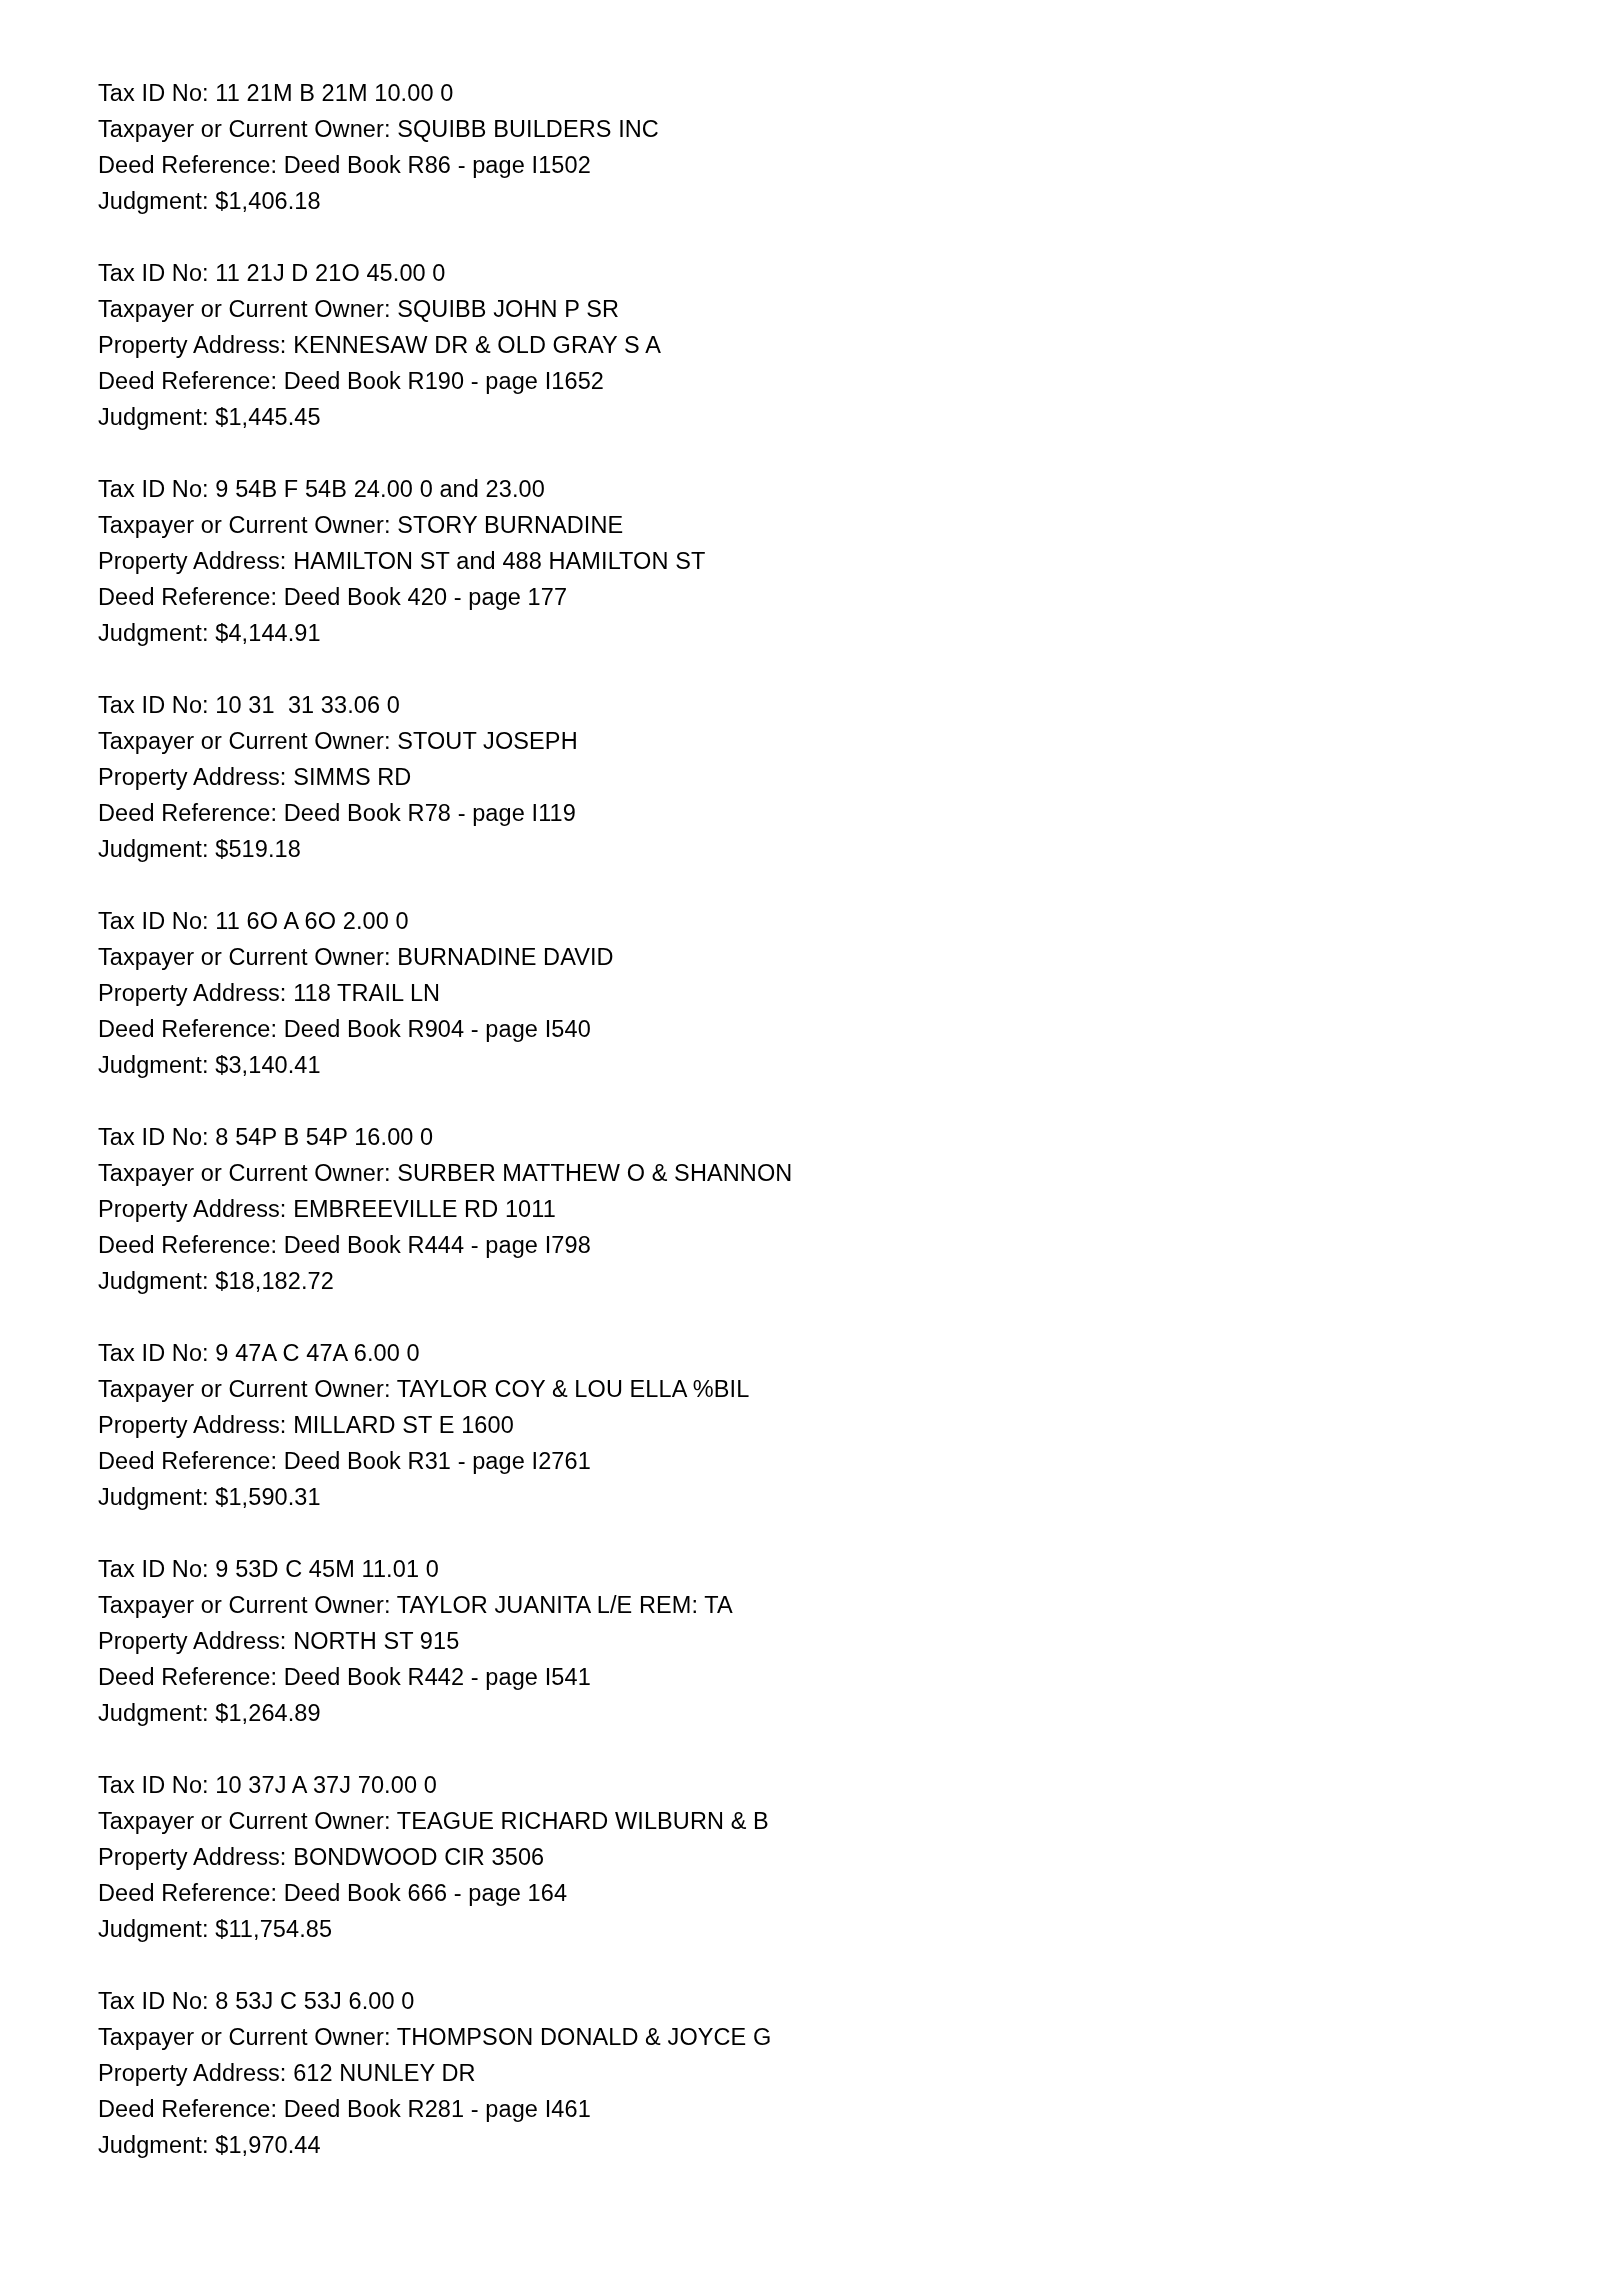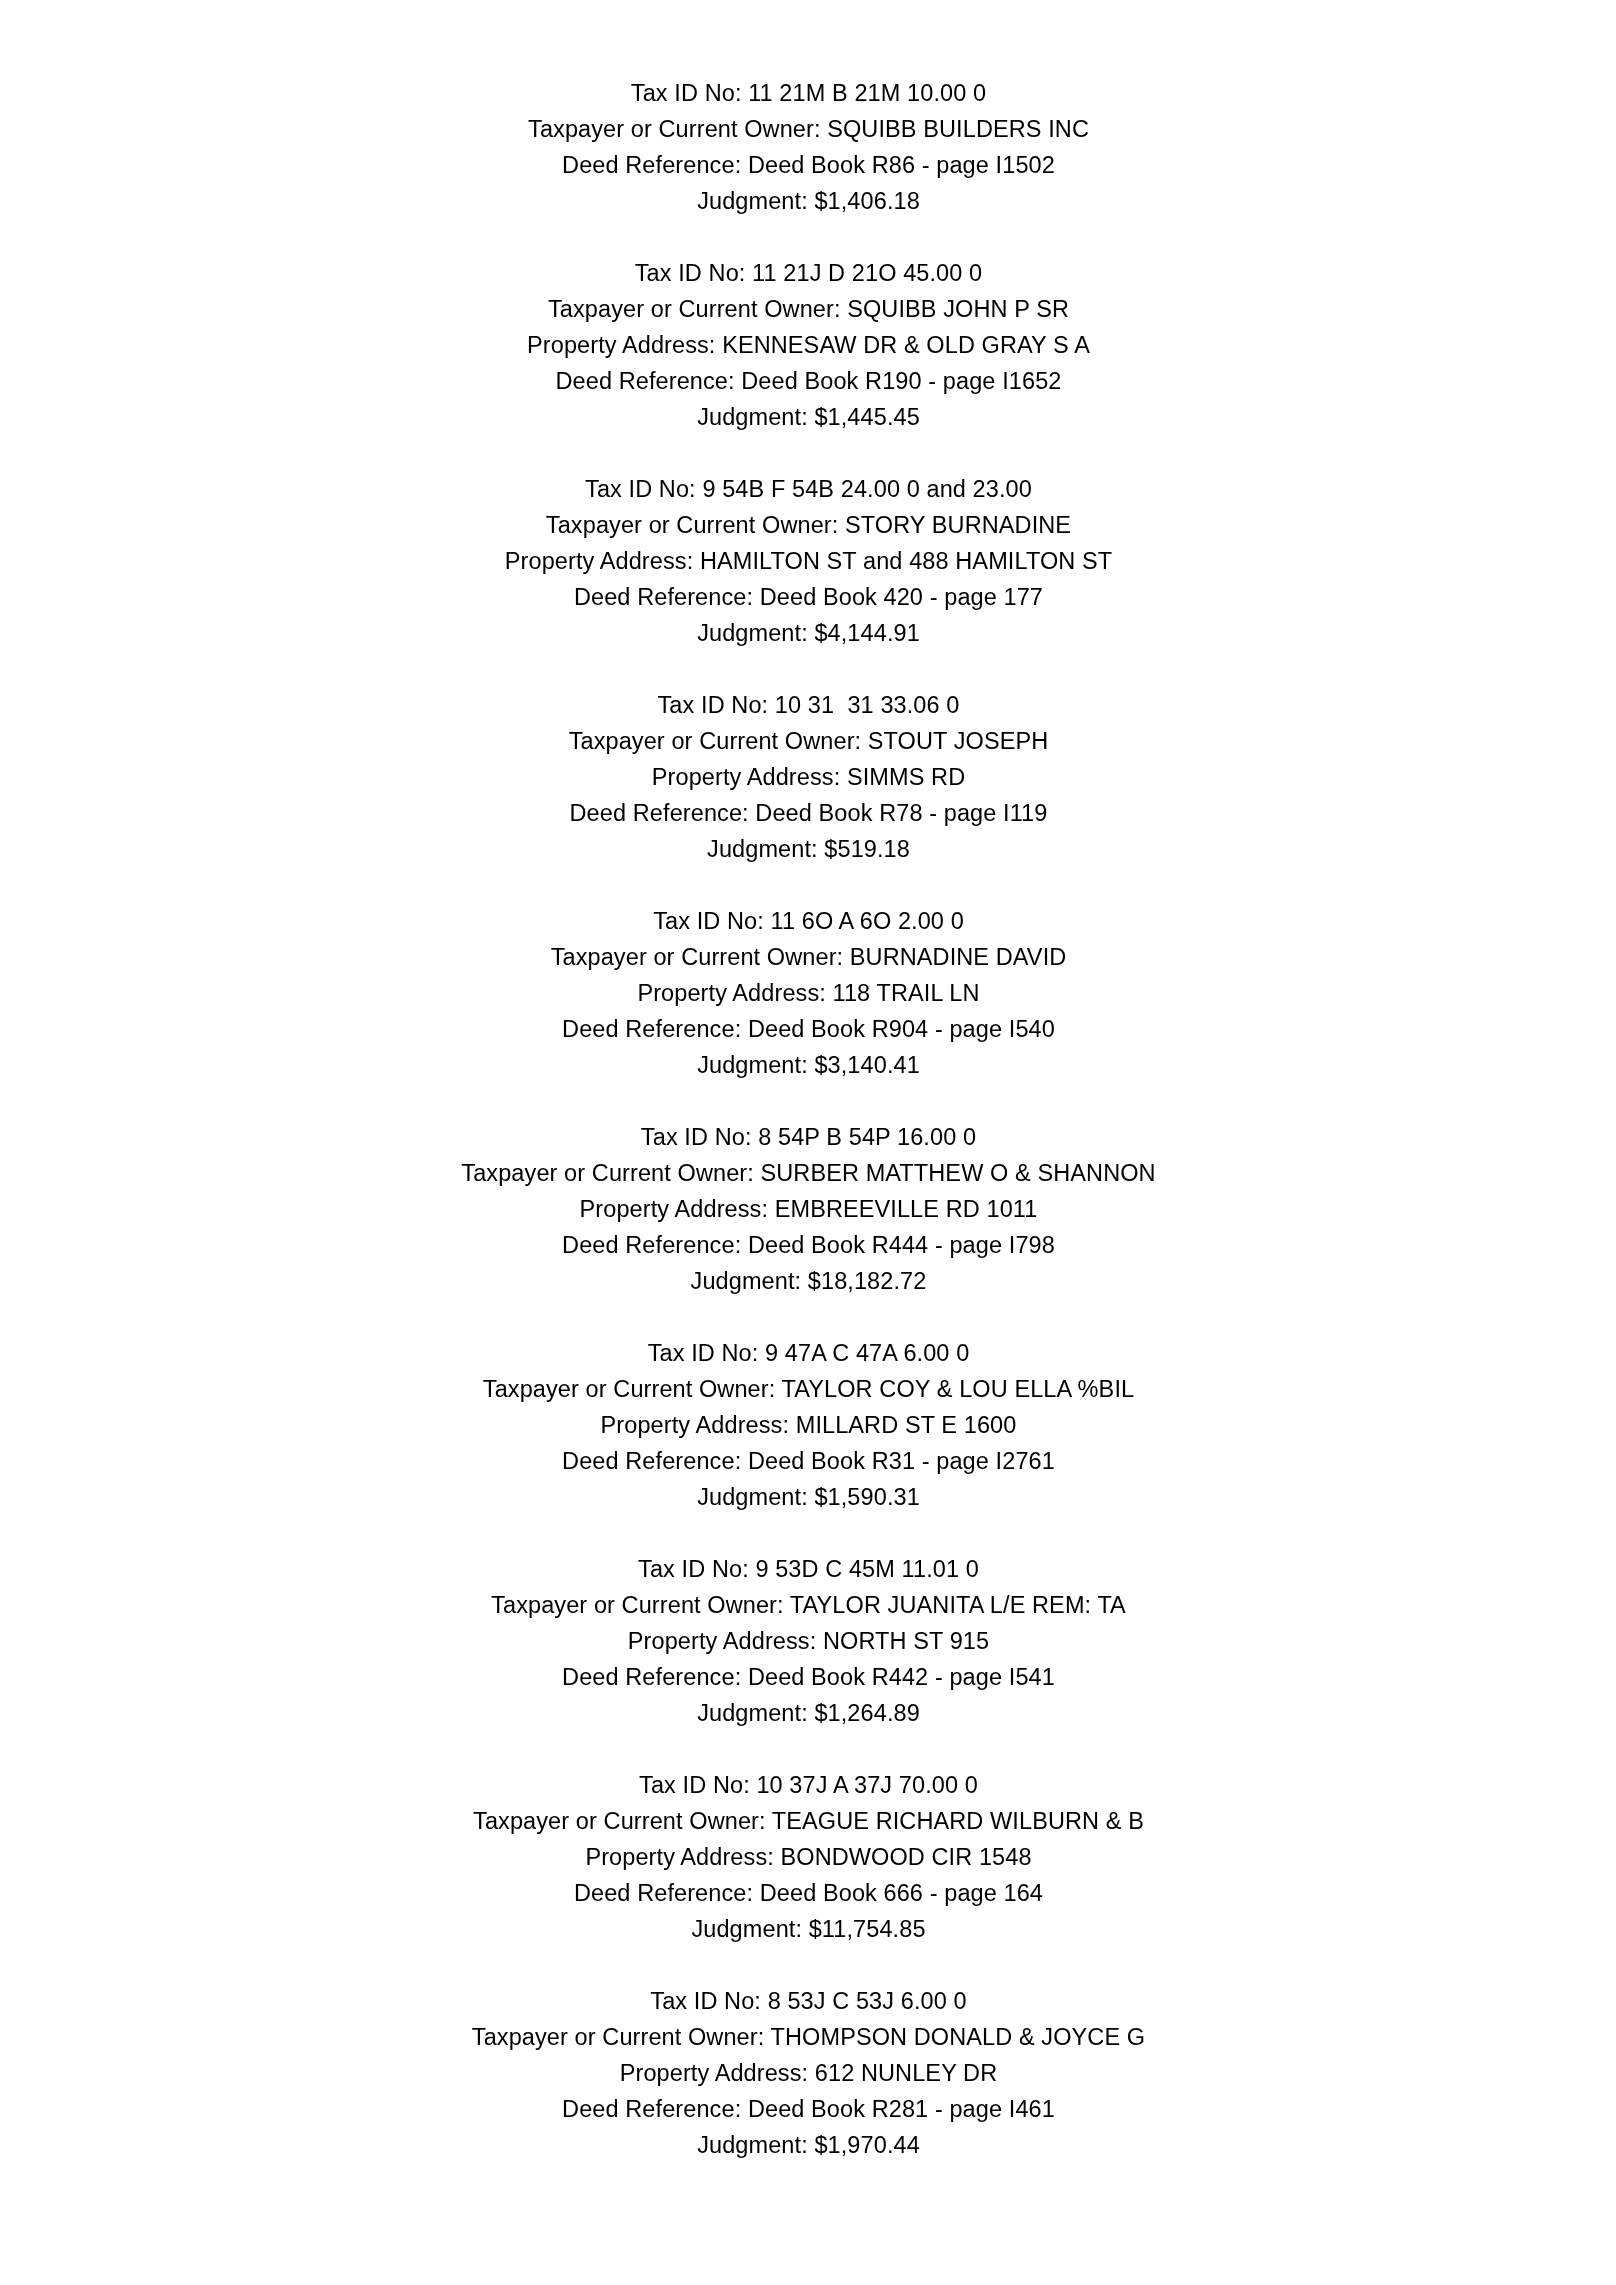--- a/index.html
+++ b/index.html
@@ -16,21 +16,20 @@
       color: #000000;
     }
     .page {
       position: absolute;
       left: 98px;
       top: 75px;
       width: 1421px;
     }
     .record {
       margin: 0 0 36px 0;
-      text-align: center;
     }
     .line {
       display: block;
       font-size: 23.5px;
       line-height: 36px;
       height: 36px;
       white-space: pre;
       letter-spacing: 0.1px;
     }
   </style>
@@ -98,21 +97,21 @@
     <span class="line"><span>Tax ID No: </span><span>9 53D C 45M 11.01 0</span></span>
     <span class="line"><span>Taxpayer or Current Owner: </span><span>TAYLOR JUANITA L/E REM: TA</span></span>
     <span class="line"><span>Property Address: </span><span>NORTH ST 915</span></span>
     <span class="line"><span>Deed Reference: </span><span>Deed Book R442 - page I541</span></span>
     <span class="line"><span>Judgment: </span><span>$1,264.89</span></span>
   </div>
 
   <div class="record">
     <span class="line"><span>Tax ID No: </span><span>10 37J A 37J 70.00 0</span></span>
     <span class="line"><span>Taxpayer or Current Owner: </span><span>TEAGUE RICHARD WILBURN &amp; B</span></span>
-    <span class="line"><span>Property Address: </span><span>BONDWOOD CIR 1548</span></span>
+    <span class="line"><span>Property Address: </span><span>BONDWOOD CIR 3506</span></span>
     <span class="line"><span>Deed Reference: </span><span>Deed Book 666 - page 164</span></span>
     <span class="line"><span>Judgment: </span><span>$11,754.85</span></span>
   </div>
 
   <div class="record">
     <span class="line"><span>Tax ID No: </span><span>8 53J C 53J 6.00 0</span></span>
     <span class="line"><span>Taxpayer or Current Owner: </span><span>THOMPSON DONALD &amp; JOYCE G</span></span>
     <span class="line"><span>Property Address: </span><span>612 NUNLEY DR</span></span>
     <span class="line"><span>Deed Reference: </span><span>Deed Book R281 - page I461</span></span>
     <span class="line"><span>Judgment: </span><span>$1,970.44</span></span>

